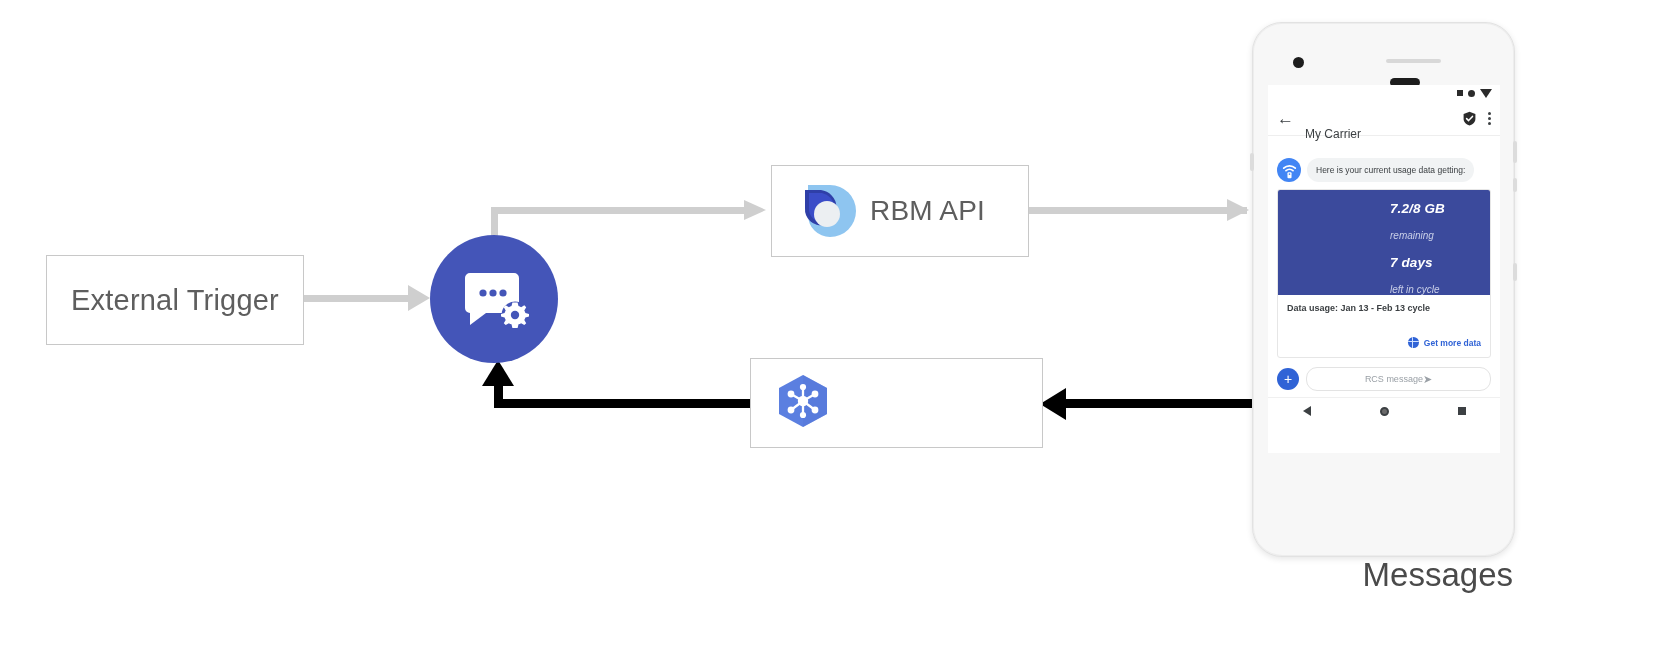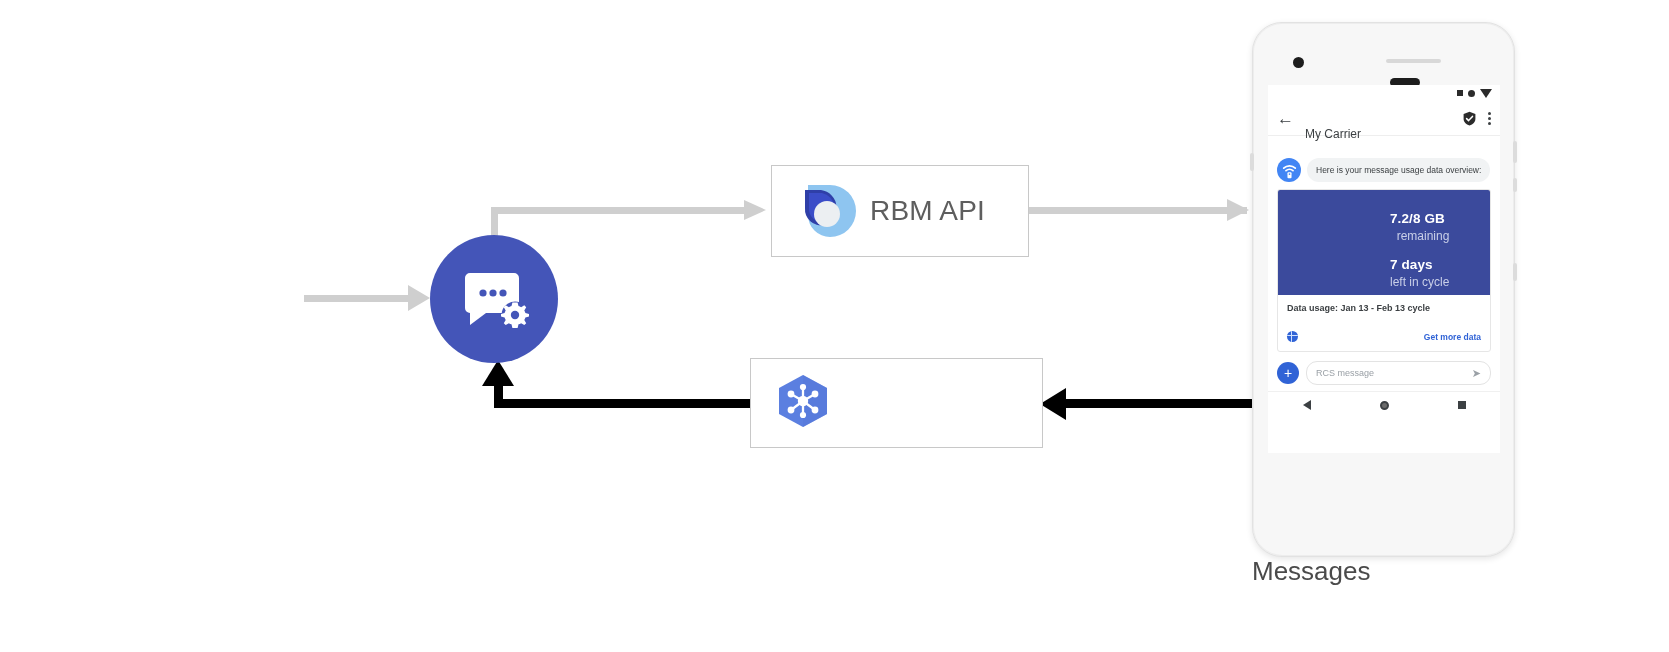--- a/index.html
+++ b/index.html
@@ -143,61 +143,61 @@
   #card-hero{
     background:#3b4a9c;height:105px;position:relative;display:flex;align-items:center;
   }
   #gauge-wrap{position:absolute;left:18px;top:10px;width:84px;height:84px;}
   #gauge-num{
     position:absolute;left:0;top:0;width:84px;height:84px;
     display:flex;align-items:center;justify-content:center;
     color:#ffffff;font-size:25px;font-weight:300;letter-spacing:-.5px;
   }
   #gauge-pct{font-size:11px;align-self:flex-end;margin-bottom:5px;margin-left:1px;}
-  #hero-right{position:absolute;left:112px;top:21px;color:#fff;}
+  #hero-right{position:absolute;left:112px;top:11px;color:#fff;font-style:italic;}
   .hero-big{font-size:13.5px;font-weight:700;letter-spacing:.1px;}
-  .hero-small{font-size:12px;color:#c9cfe8;margin-top:3px;text-align:right;}
+  .hero-small{font-size:10px;color:#c9cfe8;margin-top:14px;}
   #hero-block-2{margin-top:14px;}
 
   #card-body{padding:8px 9px 9px 9px;}
   #card-title{font-size:9px;font-weight:700;color:#3c4043;}
   #card-desc{font-size:8.5px;color:#5f6368;line-height:1.45;margin-top:3px;}
   #card-action{
-    margin-top:18px;display:flex;align-items:center;justify-content:space-between;gap:5px;
+    margin-top:24px;display:flex;align-items:center;justify-content:flex-end;gap:5px;
     font-size:8.5px;font-weight:700;color:#3063d6;
   }
   #globe{width:11px;height:11px;border-radius:50%;background:#3063d6;position:relative;overflow:hidden;}
   #globe:before{content:"";position:absolute;left:0;top:4px;width:11px;height:1px;background:#cfe0ff;}
   #globe:after{content:"";position:absolute;left:4px;top:0;width:1px;height:11px;background:#cfe0ff;}
 
   
   #composer{display:flex;align-items:center;gap:7px;padding:9px 9px 6px 9px;}
   #plus-btn{
     width:22px;height:22px;border-radius:50%;background:#3063d6;color:#fff;
     display:flex;align-items:center;justify-content:center;font-size:14px;line-height:1;flex:0 0 22px;
   }
   #rcs-input{
     flex:1;height:22px;border:1px solid #e3e3e3;border-radius:11px;
-    display:flex;align-items:center;justify-content:space-between;padding:0 9px;
+    display:flex;align-items:center;justify-content:center;padding:0 9px;
     font-size:9px;color:#9aa0a6;
   }
   #send-icon{color:#9aa0a6;font-size:11px;}
 
   
   #navbar{
     display:flex;align-items:center;justify-content:space-around;
     height:26px;border-top:1px solid #f0f0f0;
   }
   .nav-back{width:0;height:0;border-top:5px solid transparent;border-bottom:5px solid transparent;border-right:8px solid #3c4043;}
   .nav-home{width:9px;height:9px;border-radius:50%;border:2px solid #3c4043;box-sizing:border-box;background:#6b6b6b;}
   .nav-recent{width:8px;height:8px;background:#3c4043;}
 
   #phone-caption{
-    position:absolute;left:1252px;top:556px;width:261px;text-align:left;
-    font-size:26px;color:#4a4a4a;font-weight:300;
+    position:absolute;left:1252px;top:556px;width:261px;text-align:right;
+    font-size:33px;color:#4a4a4a;font-weight:300;
   }
 </style>
 </head>
 <body>
 
 <div class="stage">
 
   <div class="conn gline" id="c-trigger-h"></div>
   <div class="conn" id="arrow-trigger"></div>
 
@@ -208,20 +208,23 @@
   <div class="conn gline" id="c-api-phone"></div>
   <div class="conn" id="arrow-phone"></div>
 
   <div class="conn bline" id="c-phone-webhook"></div>
   <div class="conn" id="arrow-webhook"></div>
 
   <div class="conn bline" id="c-webhook-left"></div>
   <div class="conn bline" id="c-webhook-up"></div>
   <div class="conn" id="arrow-agent"></div>
 
+  <div class="node-box" id="ext-trigger">
+    <span class="node-label">External Trigger</span>
+  </div>
 
   <div id="rbm-agent-node">
     <div id="rbm-agent-circle"></div>
     <svg width="128" height="128" viewBox="0 0 128 128" style="position:absolute;left:0;top:0;">
       <path d="M40 38 h44 a5 5 0 0 1 5 5 v30 a5 5 0 0 1 -5 5 h-28 l-16 12 v-12 h-0 a5 5 0 0 1 -5 -5 v-30 a5 5 0 0 1 5 -5 z" fill="#ffffff"></path>
       <circle cx="53" cy="58" r="3.6" fill="#4455b8"></circle>
       <circle cx="63" cy="58" r="3.6" fill="#4455b8"></circle>
       <circle cx="73" cy="58" r="3.6" fill="#4455b8"></circle>
       <g transform="translate(75,70)">
         <circle cx="10" cy="10" r="13.5" fill="#4455b8"></circle>
@@ -301,21 +304,21 @@
 
         <div class="msg-row">
           <span id="avatar">
             <svg width="17" height="17" viewBox="0 0 20 20">
               <path d="M3.2 7.2 a10 10 0 0 1 13.6 0" stroke="#ffffff" stroke-width="2.1" fill="none" stroke-linecap="round"></path>
               <path d="M5.9 10.1 a6.2 6.2 0 0 1 8.2 0" stroke="#ffffff" stroke-width="2.1" fill="none" stroke-linecap="round"></path>
               <rect x="7.6" y="12" width="4.8" height="7" rx="1.1" fill="#ffffff"></rect>
               <circle cx="10" cy="14.2" r="1" fill="#4285f4"></circle>
             </svg>
           </span>
-          <span id="bubble">Here is your message usage data overview:</span>
+          <span id="bubble">Here is your current usage data getting:</span>
         </div>
 
         <div id="rich-card">
           <div id="card-hero">
             <div id="hero-right">
               <div>
                 <div class="hero-big">7.2/8 GB</div>
                 <div class="hero-small">remaining</div>
               </div>
               <div id="hero-block-2">

